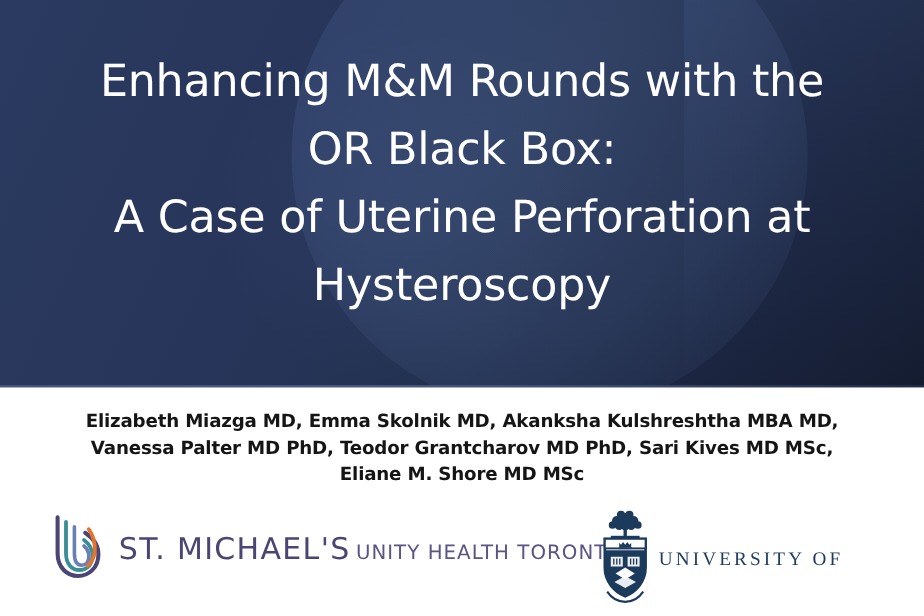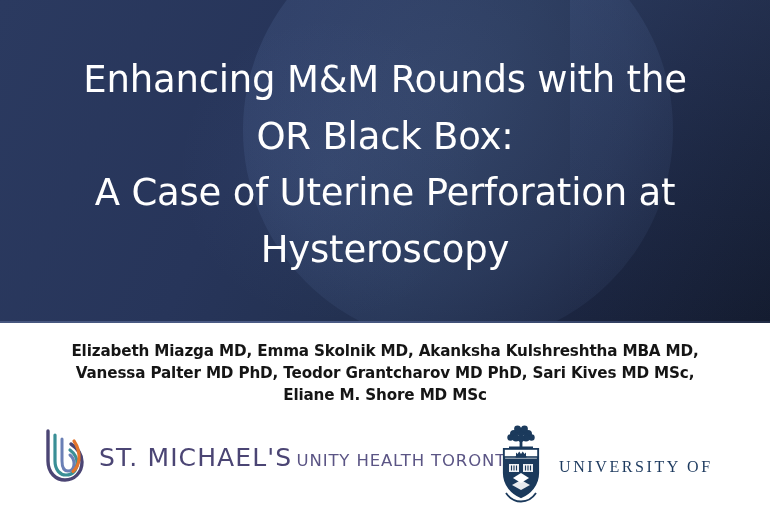--- a/index.html
+++ b/index.html
@@ -67,21 +67,21 @@
     bottom: 0;
     width: 770px;
     height: 2px;
     background: linear-gradient(90deg, #46567e 0%, #4c5c86 40%, #3b4a70 70%, #222c46 100%);
     pointer-events: none;
   }
 
   .title-text {
     position: absolute;
     left: 0;
-    top: 52px;
+    top: 40px;
     width: 770px;
     text-align: center;
     color: #ffffff;
     font-family: "DejaVu Sans", sans-serif;
     font-size: 37px;
     line-height: 56.5px;
     font-weight: 400;
     letter-spacing: -0.2px;
     white-space: pre-line;
     z-index: 3;
@@ -166,21 +166,20 @@
     top: 0px;
     display: flex;
     align-items: center;
   }
   .uoft-crest {
     width: 56px;
     height: 80px;
     flex: 0 0 auto;
   }
   .uoft-words {
-    margin-left: 10px;
     padding-top: 6px;
   }
   .uoft-top {
     font-family: "Liberation Serif", serif;
     font-size: 16px;
     color: #1d3a5f;
     letter-spacing: 2.6px;
     line-height: 19px;
     white-space: nowrap;
   }

